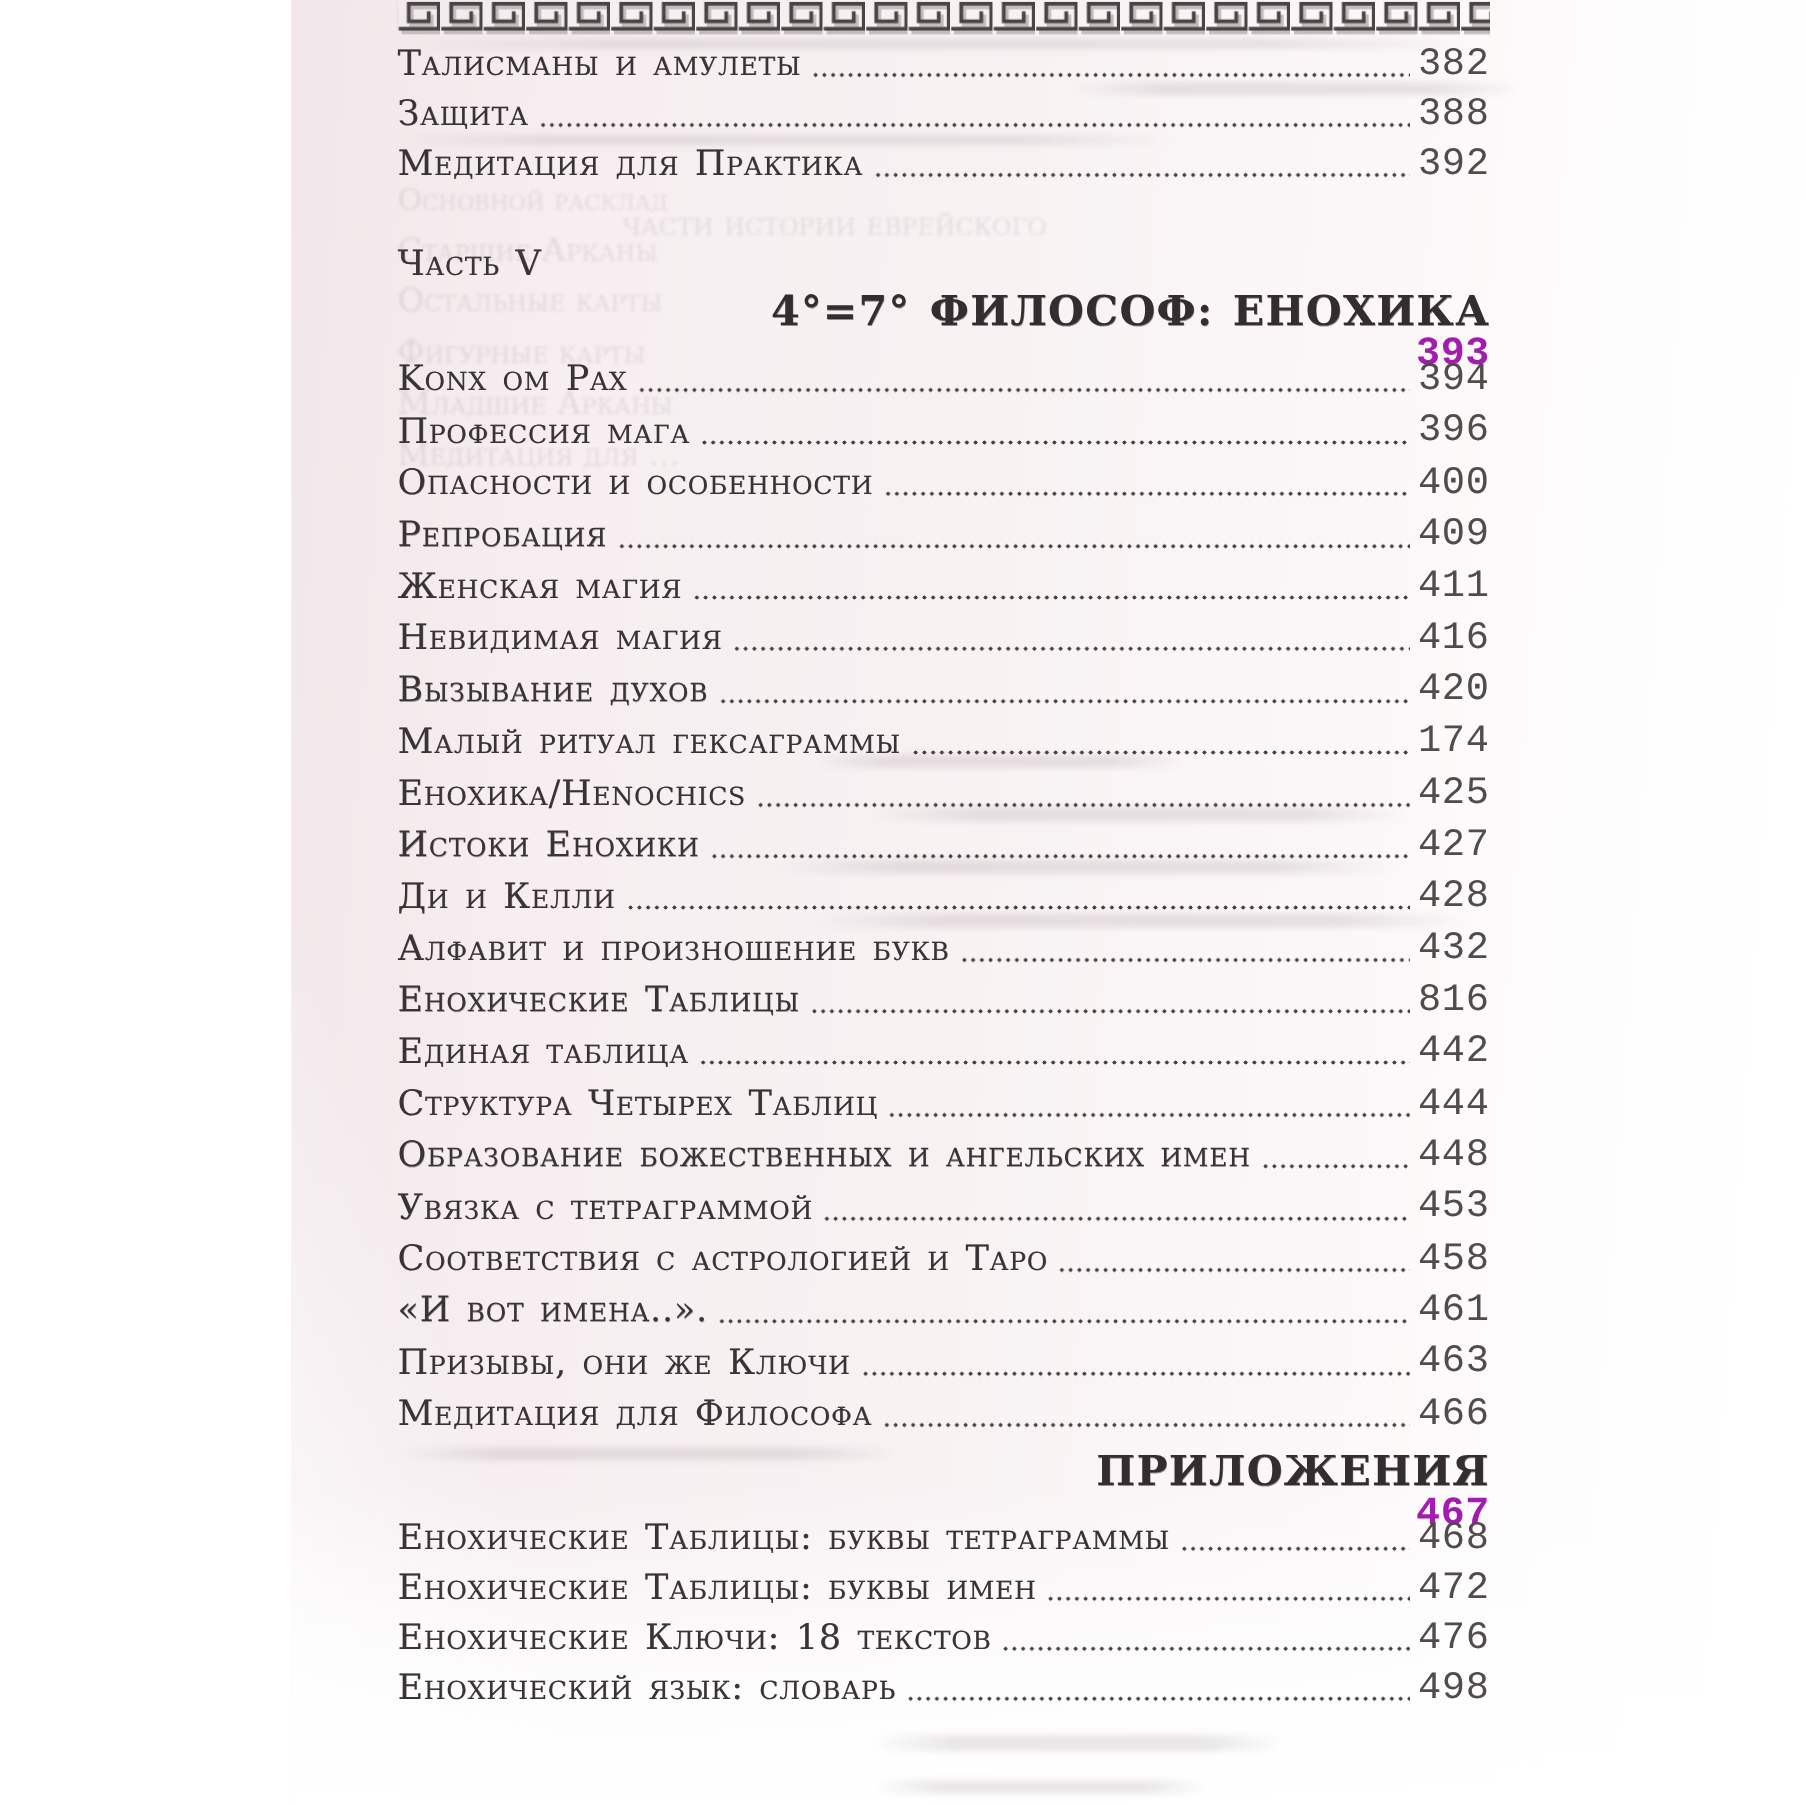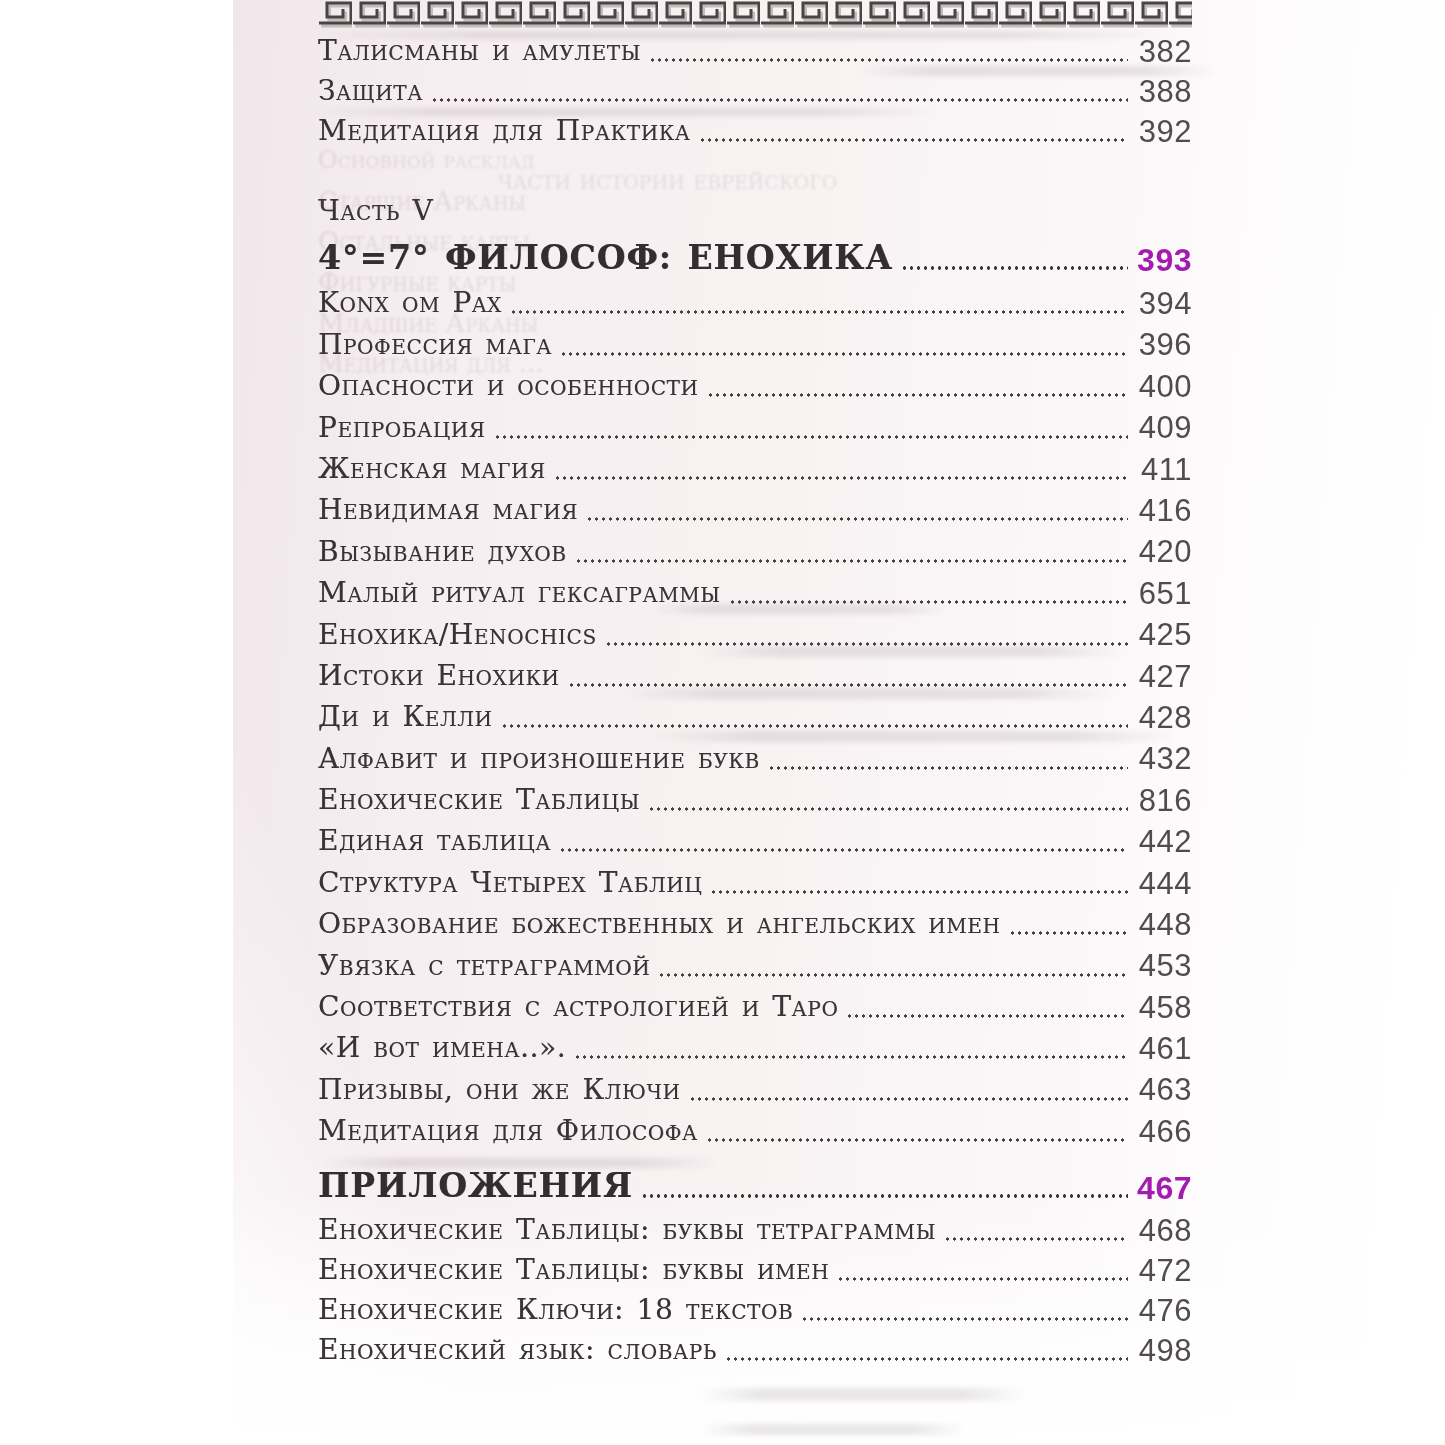--- a/index.html
+++ b/index.html
@@ -49,21 +49,21 @@
 
   .row {
     display: flex;
     align-items: flex-end;
     height: 40px;
     box-sizing: border-box;
     padding-bottom: 7px;
   }
   .row.main-block { height: 41.4px; }
   .row.plain-row { height: 40px; }
-  .row.heading-row { height: 47px; padding-bottom: 5px; margin-bottom: 4px; }
+  .row.heading-row { height: 47px; padding-bottom: 5px; margin-bottom: 4px; flex-direction: column; }
   .gap-row { width: 100%; }
 
   .label {
     font-family: "DejaVu Serif", serif;
     font-variant: small-caps;
     font-size: 28px;
     line-height: 1;
     color: #3a3335;
     letter-spacing: 0.6px;
     word-spacing: 3px;
@@ -86,26 +86,26 @@
     background-image: radial-gradient(circle, #474041 1.45px, rgba(71,64,65,0) 1.75px);
     background-size: 7px 4px;
     background-position: 0 50%;
     background-repeat: repeat-x;
   }
   .heading-row .leader {
     background-image: radial-gradient(circle, #3b3536 1.6px, rgba(59,53,54,0) 1.9px);
     margin-bottom: 4px;
   }
   .pagenum {
-    font-family: Liberation Sans, sans-serif;
+    font-family: Liberation Mono, monospace;
     font-size: 31px;
     line-height: 0.85;
     color: #514b4c;
     min-width: 58px;
-    text-align: right;
+    text-align: center;
     letter-spacing: 0.5px;
   }
   .heading-row .pagenum {
     font-weight: 700;
     color: #a21caf;
     font-size: 32px;
   }
 
   
   .ghost {
@@ -203,21 +203,21 @@
           <span class="pagenum">416</span>
         </div>
         <div class="row main-block">
           <span class="label">Вызывание духов</span>
           <span class="leader"></span>
           <span class="pagenum">420</span>
         </div>
         <div class="row main-block">
           <span class="label">Малый ритуал гексаграммы</span>
           <span class="leader"></span>
-          <span class="pagenum">651</span>
+          <span class="pagenum">174</span>
         </div>
         <div class="row main-block">
           <span class="label">Енохика/Henochics</span>
           <span class="leader"></span>
           <span class="pagenum">425</span>
         </div>
         <div class="row main-block">
           <span class="label">Истоки Енохики</span>
           <span class="leader"></span>
           <span class="pagenum">427</span>

